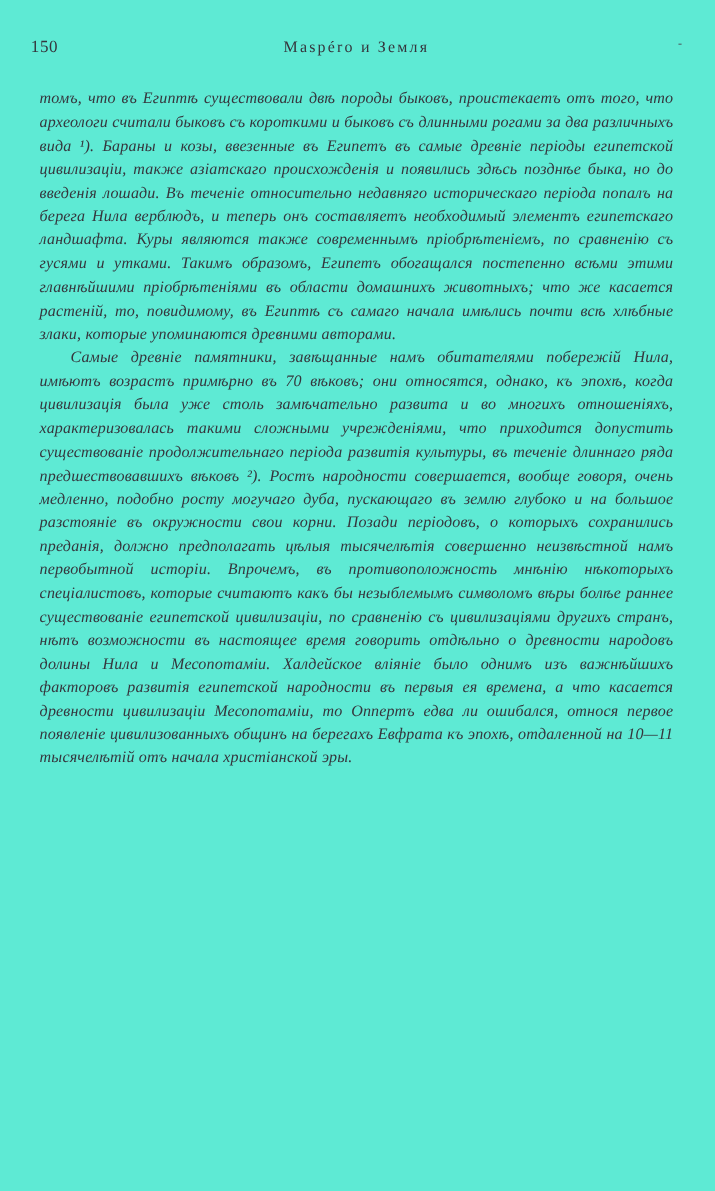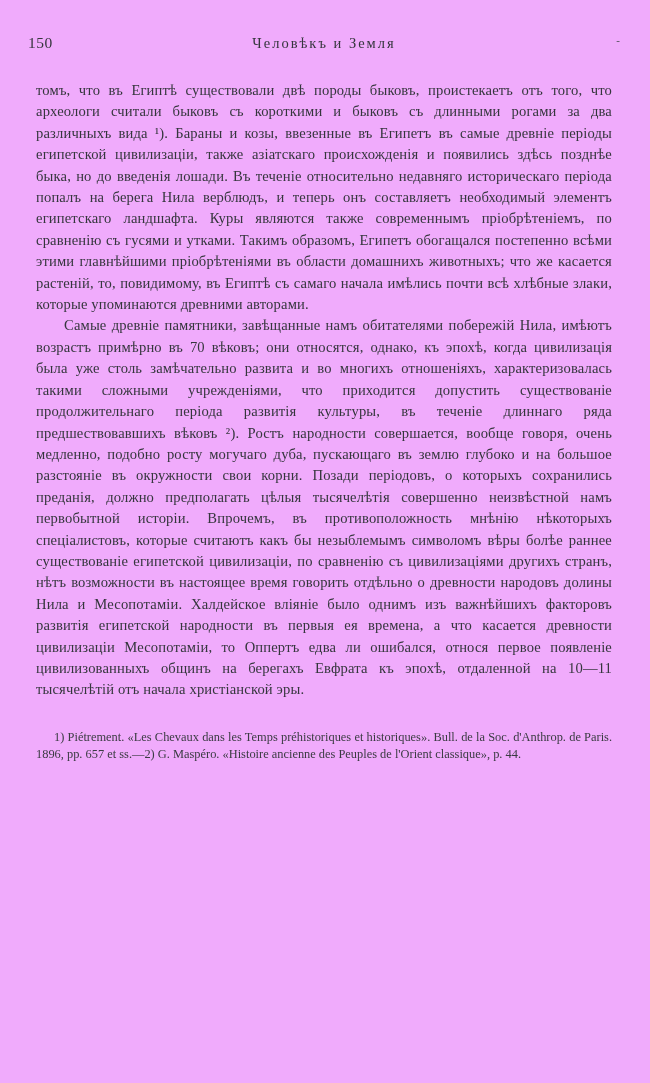--- a/index.html
+++ b/index.html
@@ -1,21 +1,21 @@
 <!DOCTYPE html>
 <html><head>
 <meta charset="utf-8">
 <style>
   html, body { margin: 0; padding: 0; }
   .page {
     position: relative;
     width: 650px;
     height: 1083px;
     box-sizing: border-box;
-    background: #f0abfc;
+    background: #5eead4;
     color: #35363d;
     font-family: "Liberation Serif", "DejaVu Serif", serif;
     padding: 34px 38px 0 36px;
     overflow: hidden;
   }
   .header {
     position: relative;
     height: 22px;
     margin-bottom: 24px;
   }
@@ -41,45 +41,42 @@
     top: 0;
     font-size: 11px;
     color: #4a4b52;
   }
   .body-text {
     font-size: 14.6px;
     line-height: 21.4px;
     text-align: justify;
     letter-spacing: 0.15px;
   }
-  .para { margin: 0; text-indent: 28px; }
+  .para { margin: 0; text-indent: 28px; font-style: italic; }
   .para.cont { text-indent: 0; }
   .para.spaced { }
   .footnote {
     margin-top: 28px;
     font-size: 12.4px;
     line-height: 17.5px;
     text-align: justify;
     color: #3a3b42;
   }
   .footnote p { margin: 0; text-indent: 18px; }
 </style>
 </head>
 <body>
 
 <div class="page">
 
   <div class="header">
     <span class="pagenum">150</span>
-    <span class="running-title">Человѣкъ и Земля</span>
+    <span class="running-title">Maspéro и Земля</span>
     <span class="ornament">-</span>
   </div>
 
   <div class="body-text">
     <p class="para cont">томъ, что въ Египтѣ существовали двѣ породы быковъ, проистекаетъ отъ того, что археологи считали быковъ съ короткими и быковъ съ длинными рогами за два различныхъ вида ¹). Бараны и козы, ввезенные въ Египетъ въ самые древніе періоды египетской цивилизаціи, также азіатскаго происхожденія и появились здѣсь позднѣе быка, но до введенія лошади. Въ теченіе относительно недавняго историческаго періода попалъ на берега Нила верблюдъ, и теперь онъ составляетъ необходимый элементъ египетскаго ландшафта. Куры являются также современнымъ пріобрѣтеніемъ, по сравненію съ гусями и утками. Такимъ образомъ, Египетъ обогащался постепенно всѣми этими главнѣйшими пріобрѣтеніями въ области домашнихъ животныхъ; что же касается растеній, то, повидимому, въ Египтѣ съ самаго начала имѣлись почти всѣ хлѣбные злаки, которые упоминаются древними авторами.</p>
     <p class="para spaced">Самые древніе памятники, завѣщанные намъ обитателями побережій Нила, имѣютъ возрастъ примѣрно въ 70 вѣковъ; они относятся, однако, къ эпохѣ, когда цивилизація была уже столь замѣчательно развита и во многихъ отношеніяхъ, характеризовалась такими сложными учрежденіями, что приходится допустить существованіе продолжительнаго періода развитія культуры, въ теченіе длиннаго ряда предшествовавшихъ вѣковъ ²). Ростъ народности совершается, вообще говоря, очень медленно, подобно росту могучаго дуба, пускающаго въ землю глубоко и на большое разстояніе въ окружности свои корни. Позади періодовъ, о которыхъ сохранились преданія, должно предполагать цѣлыя тысячелѣтія совершенно неизвѣстной намъ первобытной исторіи. Впрочемъ, въ противоположность мнѣнію нѣкоторыхъ спеціалистовъ, которые считаютъ какъ бы незыблемымъ символомъ вѣры болѣе раннее существованіе египетской цивилизаціи, по сравненію съ цивилизаціями другихъ странъ, нѣтъ возможности въ настоящее время говорить отдѣльно о древности народовъ долины Нила и Месопотаміи. Халдейское вліяніе было однимъ изъ важнѣйшихъ факторовъ развитія египетской народности въ первыя ея времена, а что касается древности цивилизаціи Месопотаміи, то Оппертъ едва ли ошибался, относя первое появленіе цивилизованныхъ общинъ на берегахъ Евфрата къ эпохѣ, отдаленной на 10—11 тысячелѣтій отъ начала христіанской эры.</p>
   </div>
 
-  <div class="footnote">
-    <p>1) Piétrement. «Les Chevaux dans les Temps préhistoriques et historiques». Bull. de la Soc. d'Anthrop. de Paris. 1896, pp. 657 et ss.—2) G. Maspéro. «Histoire ancienne des Peuples de l'Orient classique», p. 44.</p>
-  </div>
 
 </div>
 
 </body></html>

